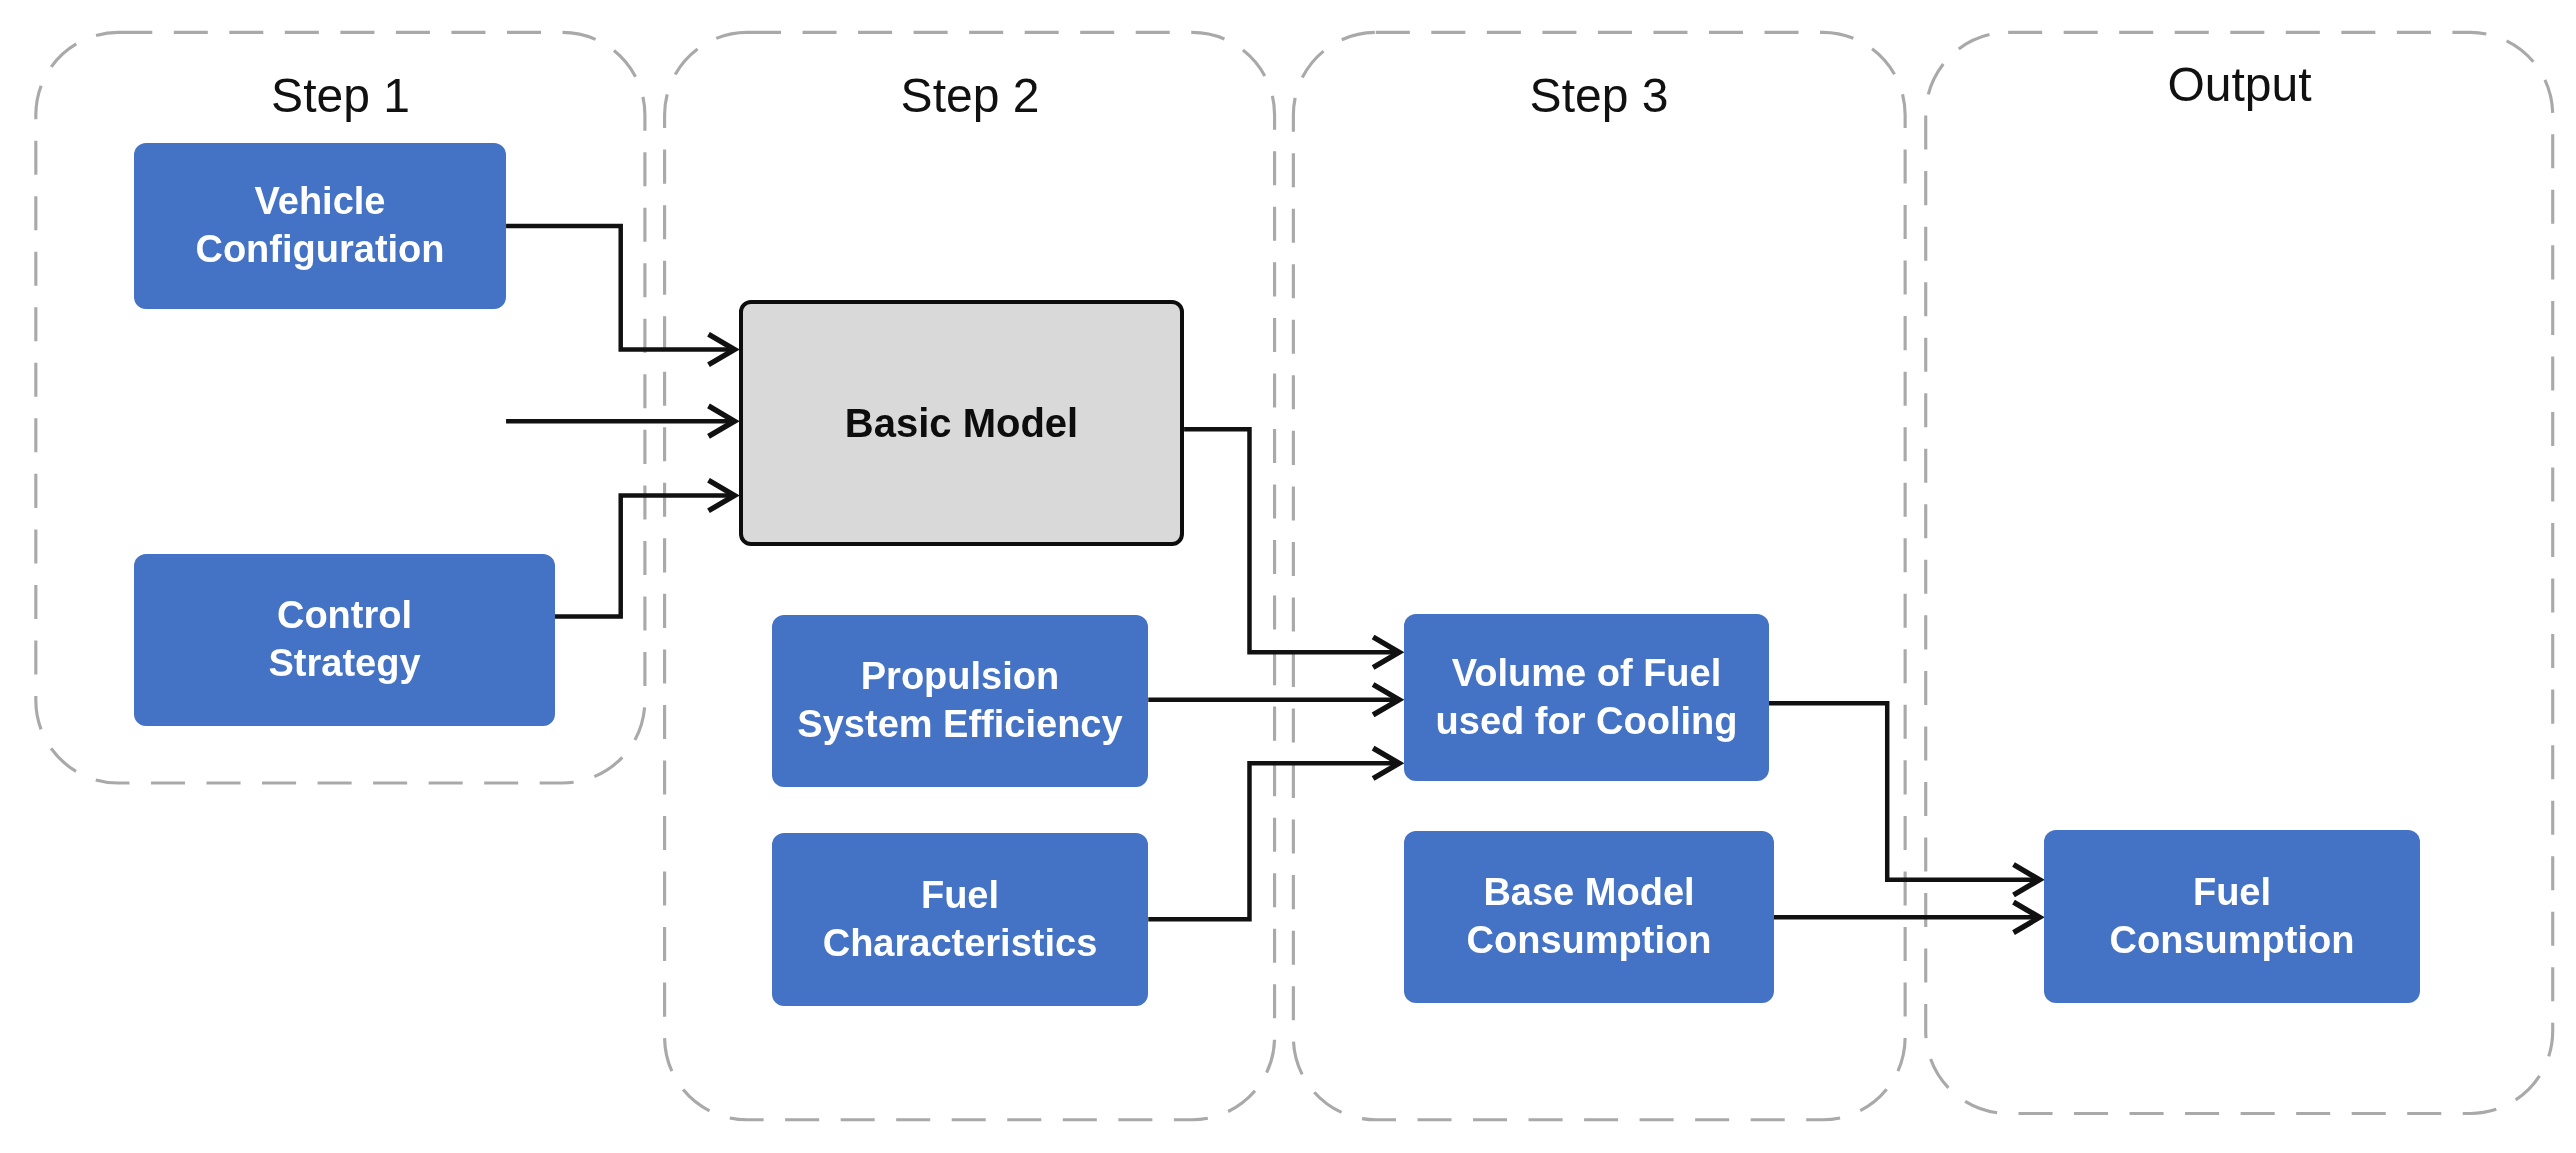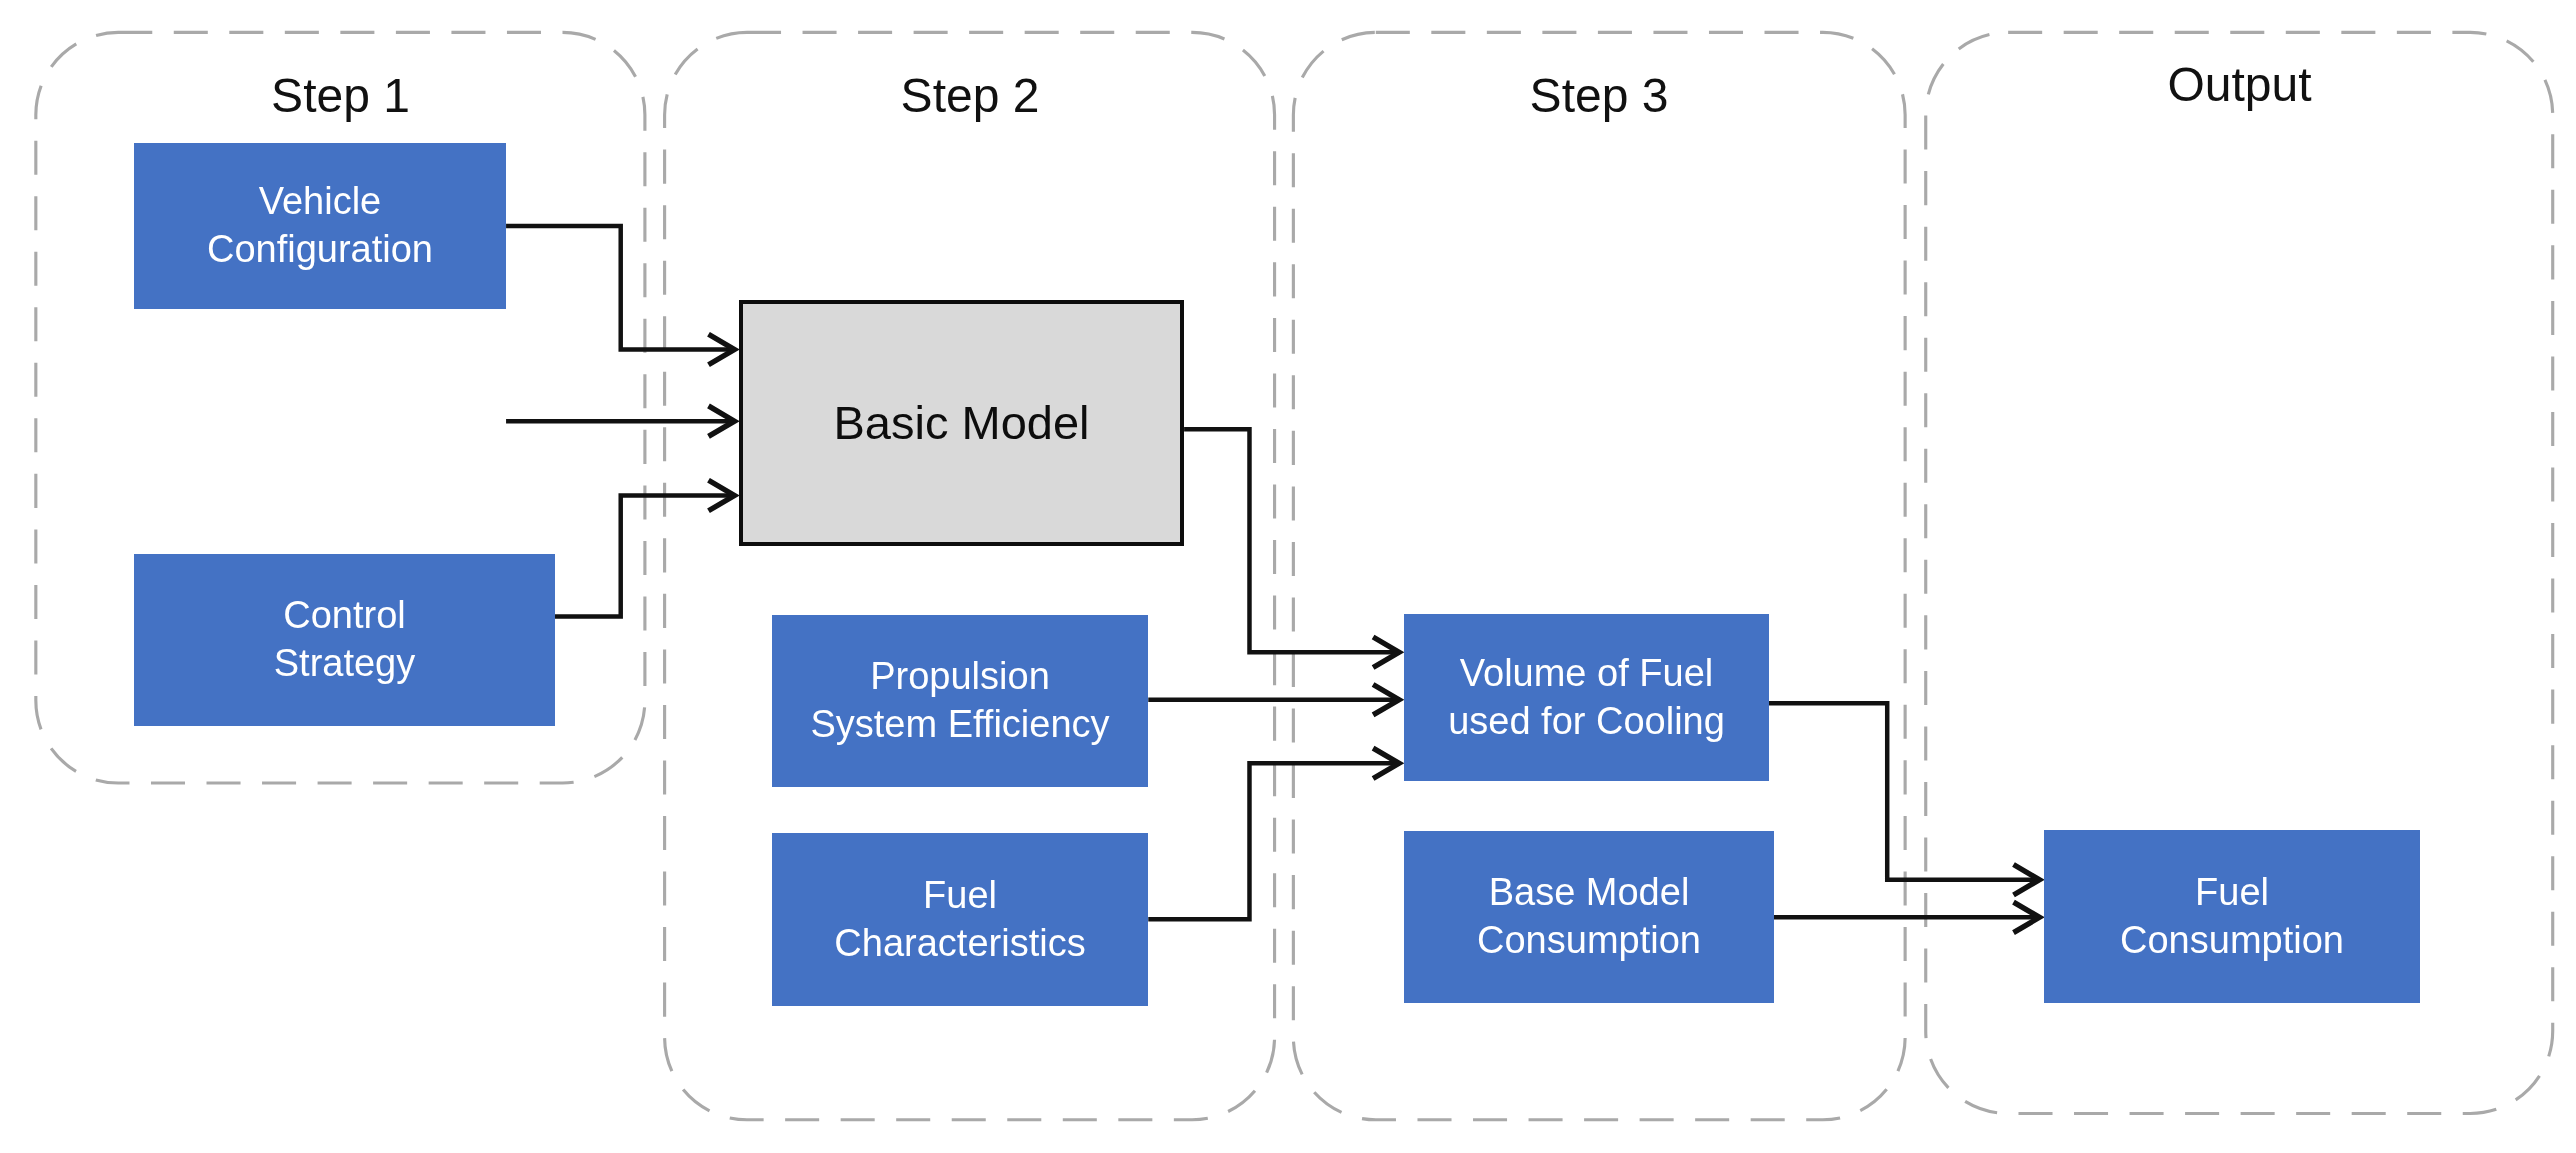--- a/index.html
+++ b/index.html
@@ -17,34 +17,35 @@
     font-size:48px;
     color:#111111;
     line-height:1.1;
     letter-spacing:0px;
   }
   .node{
     position:absolute;
     display:flex;align-items:center;justify-content:center;
     text-align:center;
     white-space:pre-line;
-    font-weight:normal;
+    font-weight:bold;
     box-sizing:border-box;
+    border-radius:12px;
   }
   .node.blue{
     background:#4472c4;
     color:#ffffff;
     font-size:38px;
     line-height:1.26;
   }
   .node.gray{
     background:#d9d9d9;
     border:4.5px solid #0d0d0d;
     color:#0d0d0d;
-    font-size:47px;
+    font-size:40px;
     line-height:1.2;
   }
   
   #n-vehicle   {left:134px; top:143px; width:372px; height:166px;}
   #n-cycles    {left:134px; top:337px; width:372px; height:165px;}
   #n-control   {left:134px; top:530px; width:421px; height:172px;margin-top:24px;}
   #n-basic     {left:739px; top:300px; width:445px; height:246px;}
   #n-propulsion{left:772px; top:615px; width:376px; height:172px;}
   #n-fuelchar  {left:772px; top:833px; width:376px; height:173px;}
   #n-volume    {left:1404px;top:614px; width:365px; height:167px;}

